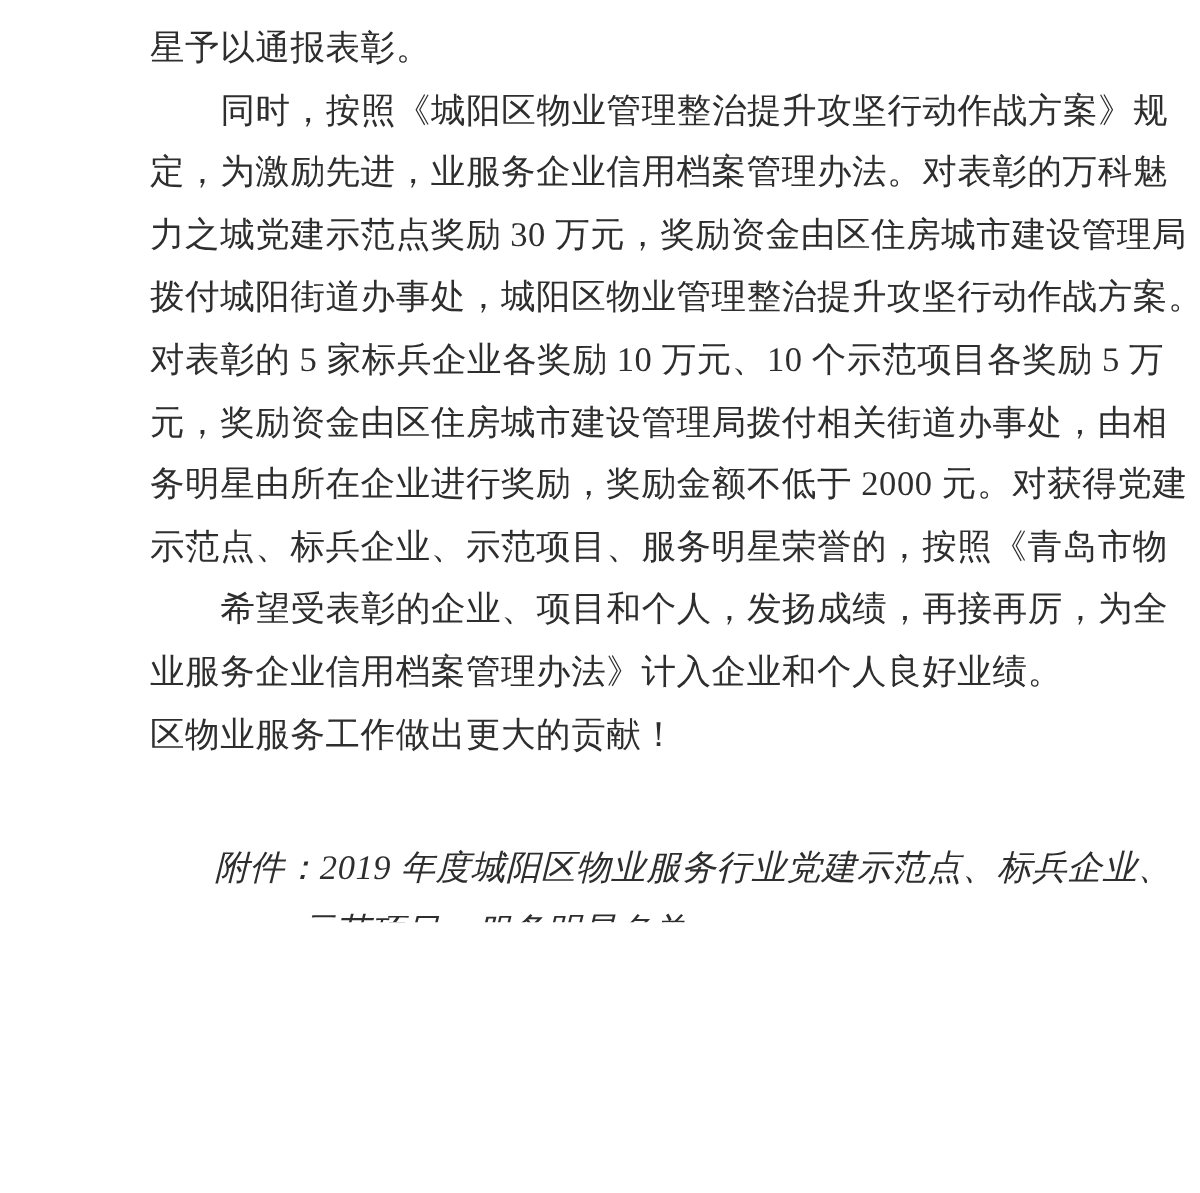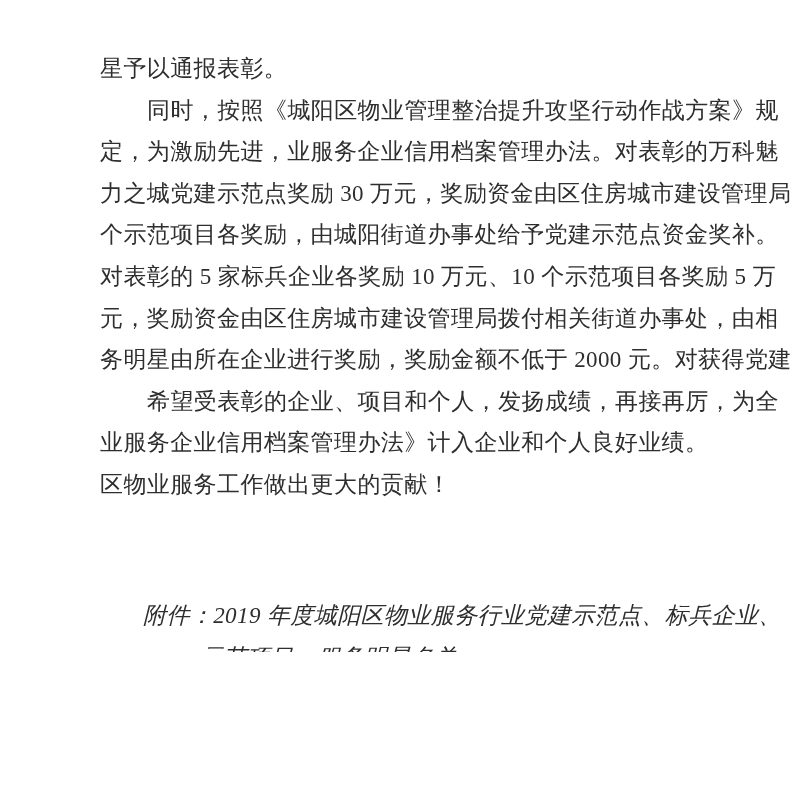--- a/index.html
+++ b/index.html
@@ -8,21 +8,20 @@
     background: #ffffff;
   }
   .page {
     position: relative;
     width: 800px;
     height: 615px;
     background: #ffffff;
     overflow: hidden;
     font-family: "Liberation Serif", "DejaVu Serif", serif;
     color: #2e2e2e;
-    margin-top: 37px;
   }
   .textcol {
     position: absolute;
     left: 100px;
     width: 614px;
     font-size: 23px;
     line-height: 41.6px;
     letter-spacing: 0.4px;
   }
   .body-text   { top: 11px; }
@@ -50,24 +49,25 @@
 </head>
 <body>
 
 <div class="page" style="background: rgb(255, 255, 255); color: rgb(46, 46, 46);">
 
   <div class="textcol body-text">
       <div class="line">星予以通报表彰。</div>
       <div class="line indent">同时，按照《城阳区物业管理整治提升攻坚行动作战方案》规</div>
       <div class="line">定，为激励先进，业服务企业信用档案管理办法。对表彰的万科魅</div>
       <div class="line">力之城党建示范点奖励 30 万元，奖励资金由区住房城市建设管理局</div>
-      <div class="line">个示范项目各奖励，由城阳街道办事处给予党建示范点资金奖补。</div>
+      <div class="line">拨付城阳街道办事处，城阳区物业管理整治提升攻坚行动作战方案。</div>
       <div class="line">对表彰的 5 家标兵企业各奖励 10 万元、10 个示范项目各奖励 5 万</div>
       <div class="line">元，奖励资金由区住房城市建设管理局拨付相关街道办事处，由相</div>
       <div class="line">务明星由所在企业进行奖励，奖励金额不低于 2000 元。对获得党建</div>
+      <div class="line">示范点、标兵企业、示范项目、服务明星荣誉的，按照《青岛市物</div>
       <div class="line indent">希望受表彰的企业、项目和个人，发扬成绩，再接再厉，为全</div>
       <div class="line">业服务企业信用档案管理办法》计入企业和个人良好业绩。</div>
       <div class="line">区物业服务工作做出更大的贡献！</div>
     </div>
 
   <div class="textcol attachment">
     <div class="attach-row"><span>附件：</span><span>2019 年度城阳区物业服务行业党建示范点、标兵企业、</span></div>
     <div class="attach-row-2">示范项目、服务明星名单</div>
   </div>
 

